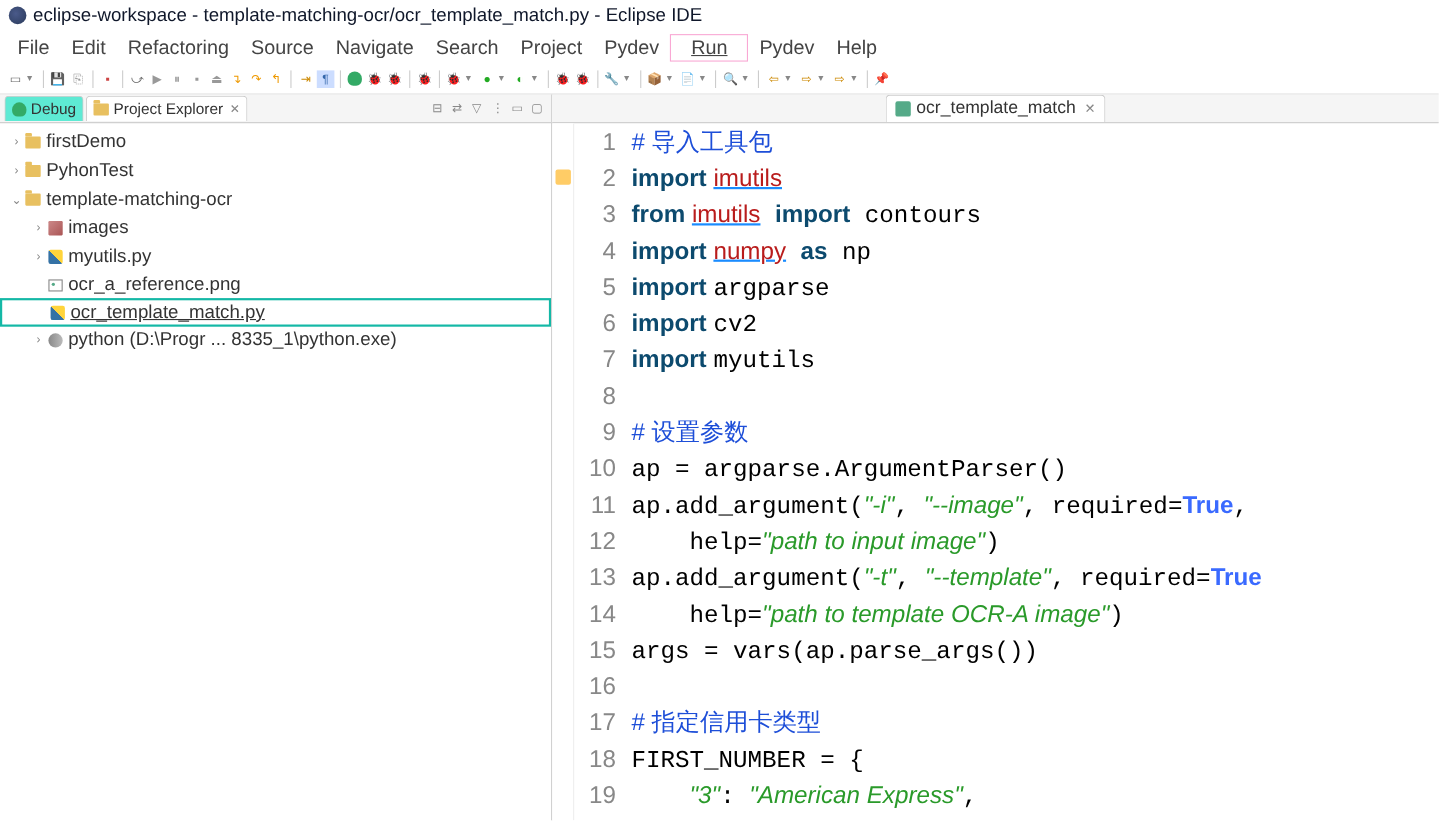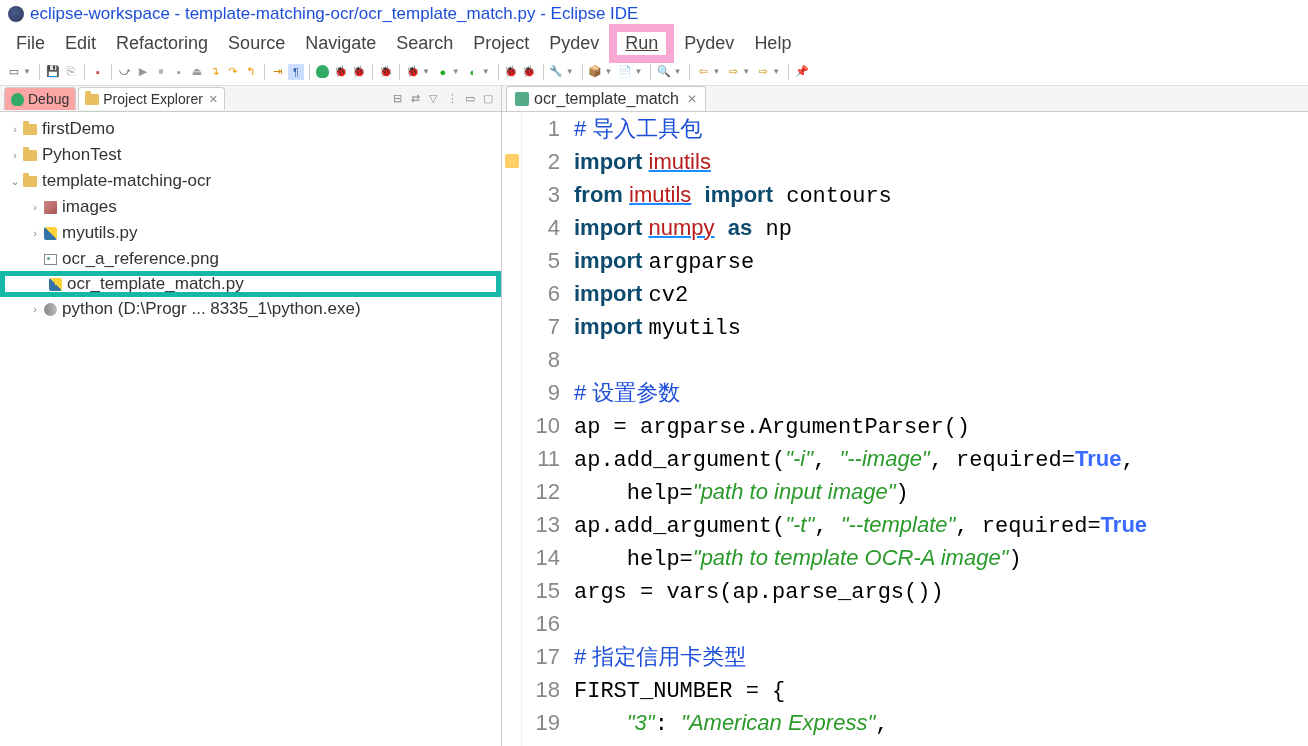--- a/index.html
+++ b/index.html
@@ -1,48 +1,48 @@
 <!DOCTYPE html>
 <html><head>
 <meta charset="utf-8">
 <style>
 * { margin: 0; padding: 0; box-sizing: border-box; font-family: -apple-system, "Segoe UI", Arial, sans-serif; }
 body { background: #fff; font-size: 13px; color: #333; width: 1308px; height: 746px; overflow: hidden; position: relative; }
 
-.titlebar { display: flex; align-items: center; height: 28px; padding: 0 8px; background: #fff; font-size: 17px; color: #1d4ed8; }
+.titlebar { display: flex; align-items: center; height: 28px; padding: 0 8px; background: #fff; font-size: 17px; color: #0f172a; }
 .titlebar .eclipse-icon { width: 16px; height: 16px; border-radius: 50%; background: radial-gradient(circle at 40% 40%, #4a5a8a, #2a3a5a); margin-right: 6px; }
 
 .menubar { display: flex; align-items: center; height: 30px; padding: 0 6px; background: #fff; font-size: 18px; color: #444; }
 .menubar .menu-item { padding: 3px 10px; cursor: default; text-align: center; }
-.menubar .menu-item.highlighted { border: 8px solid #f9a8d4; padding: 1px 8px; text-decoration: underline; }
+.menubar .menu-item.highlighted { border: 1px solid #f9a8d4; padding: 1px 18px; text-decoration: underline; }
 
 .toolbar { display: flex; align-items: center; height: 28px; padding: 0 6px; background: #fff; border-bottom: 1px solid #ddd; gap: 2px; }
 .toolbar .tb-btn { width: 16px; height: 16px; display: inline-flex; align-items: center; justify-content: center; font-size: 11px; color: #666; cursor: default; }
 .toolbar .tb-sep { width: 1px; height: 16px; background: #ccc; margin: 0 3px; }
 .toolbar .tb-drop { font-size: 8px; color: #888; margin-left: -1px; margin-right: 3px; }
 
 .main { display: flex; height: calc(100% - 86px); }
 
 .left-panel { width: 502px; border-right: 1px solid #ccc; display: flex; flex-direction: column; }
 .view-tabs { display: flex; align-items: center; height: 26px; background: #f5f5f5; border-bottom: 1px solid #ccc; padding: 0 4px; gap: 2px; }
 .view-tab { display: flex; align-items: center; padding: 3px 6px; background: #fff; border: 1px solid #ccc; border-bottom: none; border-radius: 4px 4px 0 0; font-size: 14px; gap: 4px; cursor: default; }
-.view-tab.inactive { background: #fca5a5; }
+.view-tab.inactive { background: #5eead4; }
 .view-tab .vt-close { font-size: 11px; color: #888; margin-left: 2px; }
 .view-toolbar { display: flex; align-items: center; gap: 4px; margin-left: auto; }
 .view-toolbar .vtb-btn { width: 14px; height: 14px; font-size: 11px; color: #888; cursor: default; }
 
 .tree { padding: 4px 0; font-size: 17px; overflow: auto; flex: 1; }
 .tree-row { display: flex; align-items: center; height: 26px; padding-left: 8px; cursor: default; }
 .tree-row .twisty { width: 14px; color: #888; font-size: 11px; text-align: center; }
 .tree-row .file-icon { width: 16px; height: 16px; margin-right: 4px; display: inline-flex; align-items: center; justify-content: center; }
 .tree-row.indent-1 { padding-left: 28px; }
-.tree-row.highlighted { border: 5px solid #14b8a6; margin: -1px 0; padding-top: 0; padding-bottom: 0; }
+.tree-row.highlighted { border: 2px solid #14b8a6; margin: -1px 0; padding-top: 0; padding-bottom: 0; text-decoration: underline; }
 
 .right-panel { flex: 1; display: flex; flex-direction: column; }
-.editor-tabs { display: flex; align-items: center; height: 26px; background: #f5f5f5; border-bottom: 1px solid #ccc; padding: 0 4px; }
+.editor-tabs { display: flex; align-items: center; height: 26px; background: #f5f5f5; border-bottom: 1px solid #ccc; padding: 0 4px; justify-content: center; }
 .editor-tab { display: flex; align-items: center; padding: 3px 8px; background: #fff; border: 1px solid #ccc; border-bottom: none; border-radius: 4px 4px 0 0; font-size: 16px; gap: 5px; cursor: default; }
 .editor-tab .et-icon { width: 14px; height: 14px; background: #5a8; border-radius: 2px; }
 .editor-tab .et-close { font-size: 12px; color: #888; margin-left: 3px; }
 
 .code-area { display: flex; flex: 1; font-family: Consolas, Monaco, monospace; font-size: 22px; line-height: 33px; overflow: hidden; }
 .gutter-annot { width: 20px; background: #fff; border-right: 1px solid #eee; }
 .gutter-annot .warn { width: 14px; height: 14px; background: #fc6; border-radius: 2px; margin: 10px auto 0; position: relative; top: 32px; }
 .gutter-nums { width: 46px; text-align: right; padding-right: 8px; color: #888; user-select: none; }
 .gutter-nums div { height: 33px; }
 .code-lines { flex: 1; white-space: pre; padding-left: 6px; overflow: hidden; }

